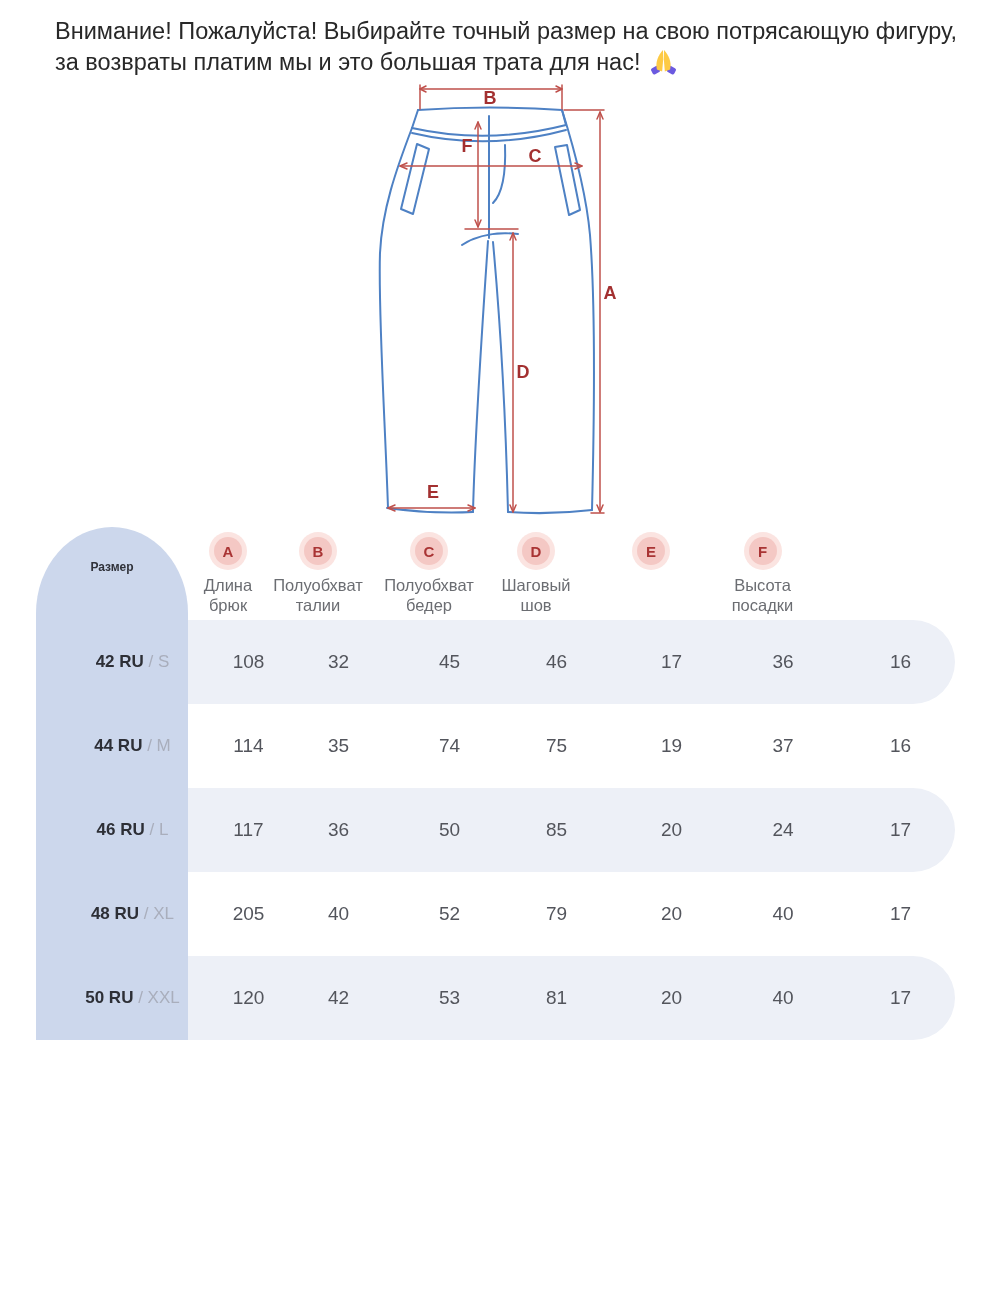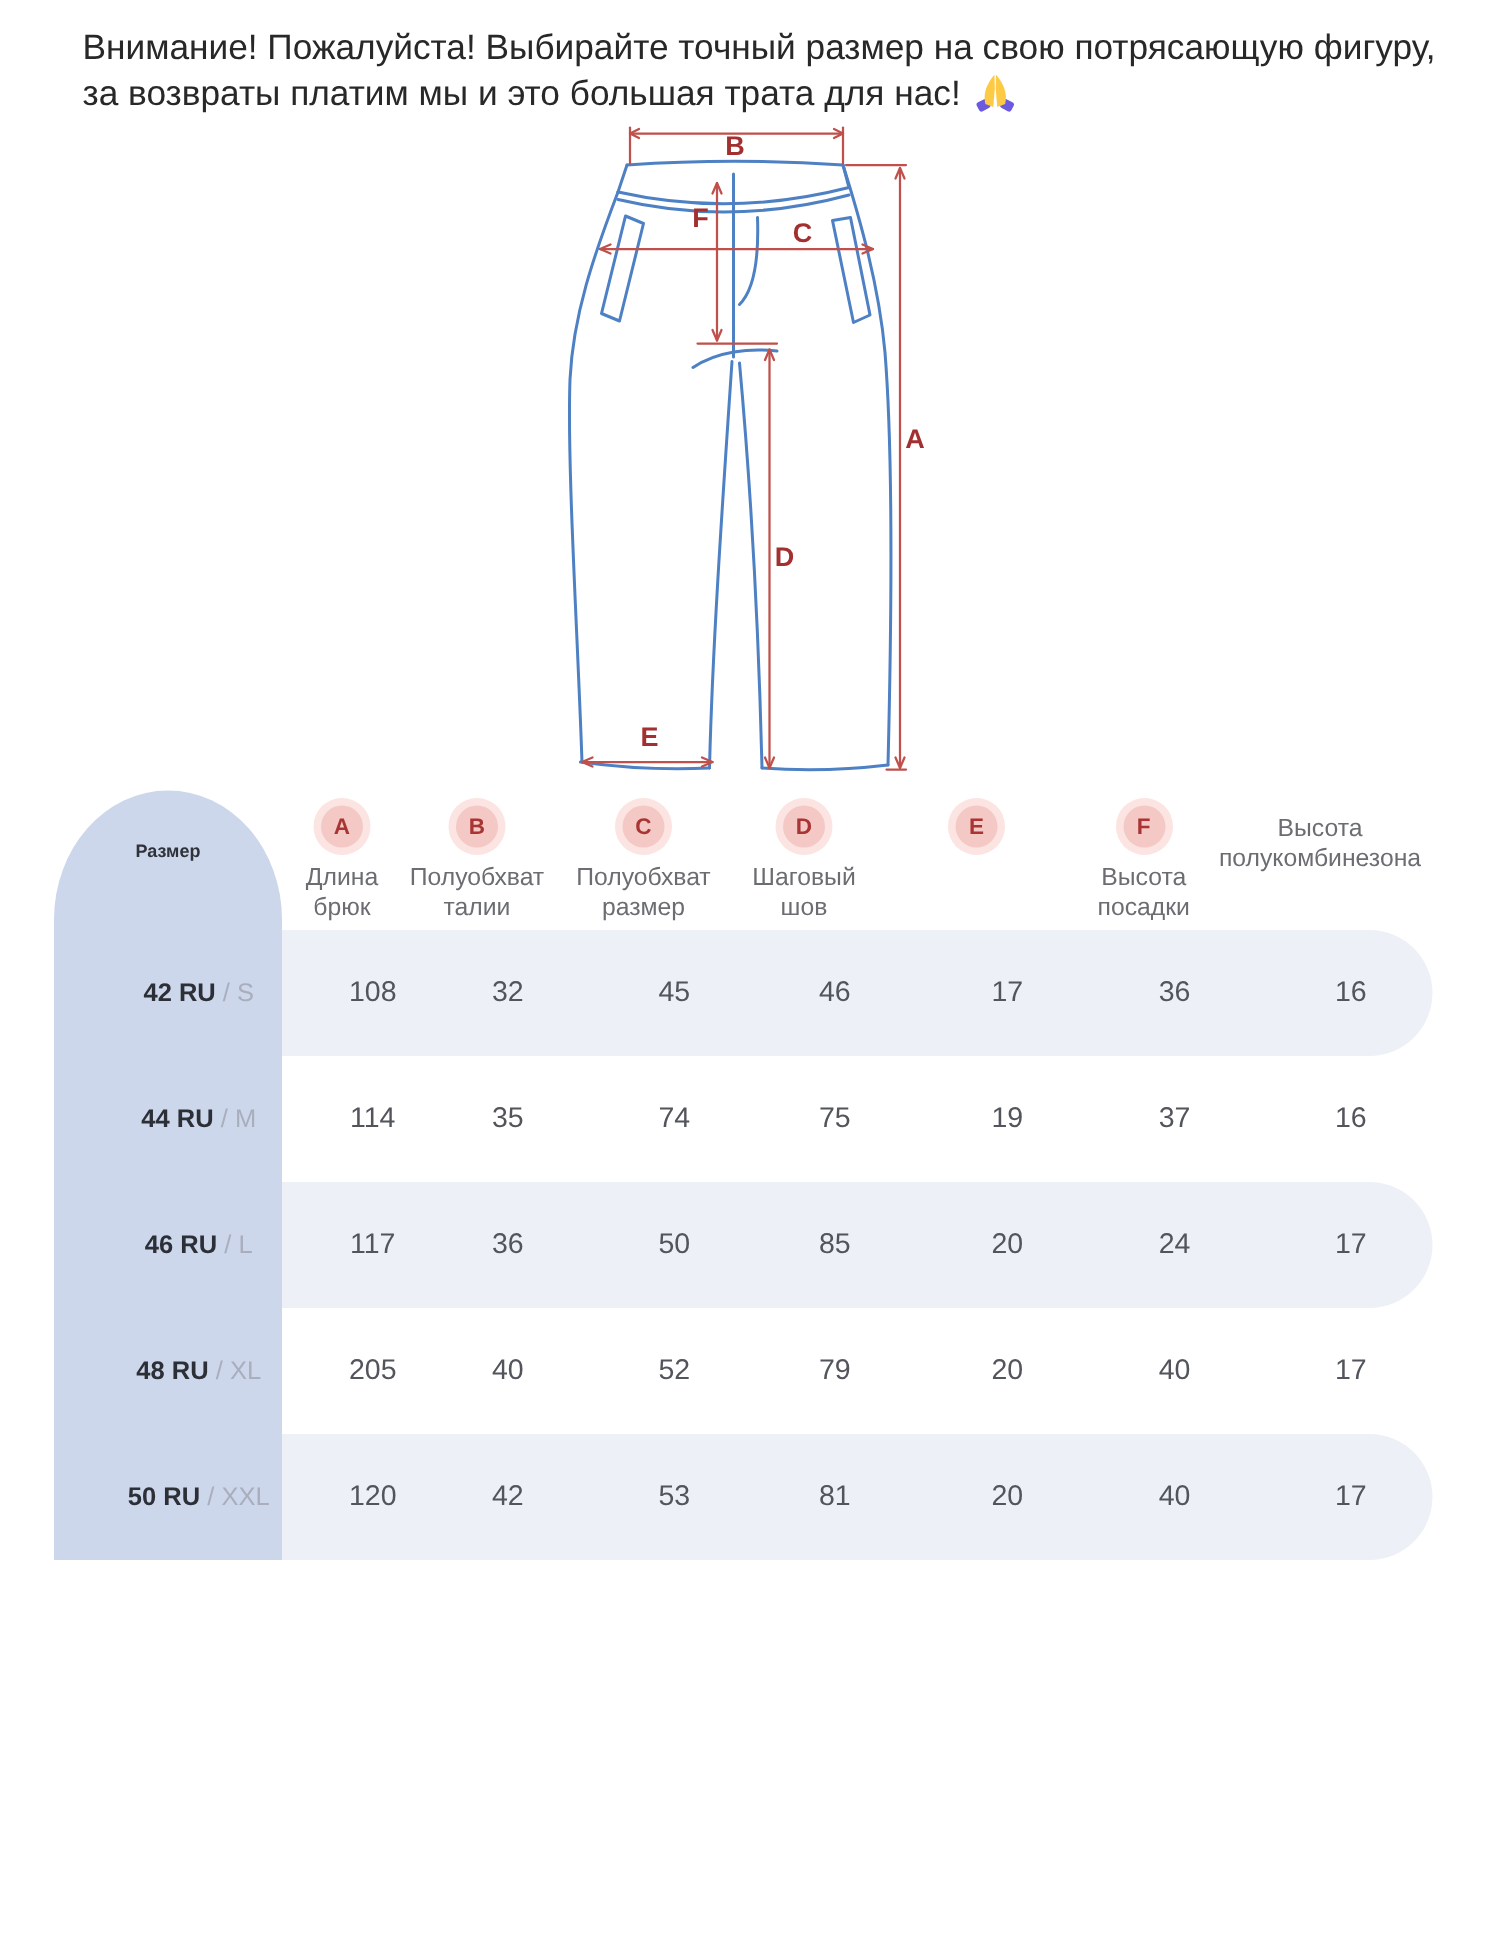--- a/index.html
+++ b/index.html
@@ -129,41 +129,38 @@
       <div class="th">
         <span class="badge">
             <span class="badge-inner">B</span>
           </span>
         <span class="collabel">Полуобхват талии</span>
       </div>
       <div class="th">
         <span class="badge">
             <span class="badge-inner">C</span>
           </span>
-        <span class="collabel">Полуобхват размер</span>
+        <span class="collabel">Полуобхват бедер</span>
       </div>
       <div class="th">
         <span class="badge">
             <span class="badge-inner">D</span>
           </span>
         <span class="collabel">Шаговый шов</span>
       </div>
       <div class="th">
         <span class="badge">
             <span class="badge-inner">E</span>
           </span>
       </div>
       <div class="th">
         <span class="badge">
             <span class="badge-inner">F</span>
           </span>
         <span class="collabel">Высота посадки</span>
-      </div>
-      <div class="th th-last">
-        <span class="collabel">Высота полукомбинезона</span>
       </div>
     </div>
 
     <div class="row shaded">
       <div class="cell cell-size"><b>42 RU</b> <span class="intl">/ S</span></div>
       <div class="cell">108</div>
       <div class="cell">32</div>
       <div class="cell">45</div>
       <div class="cell">46</div>
       <div class="cell">17</div>

